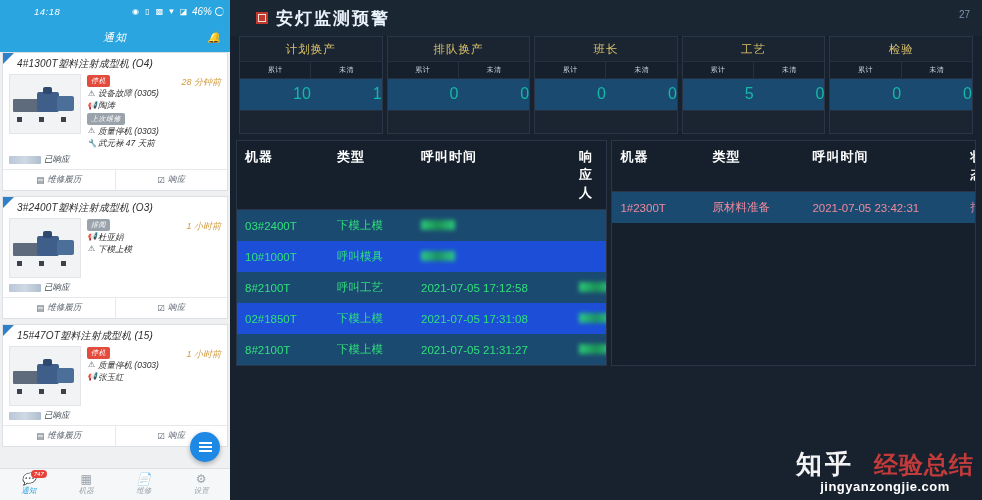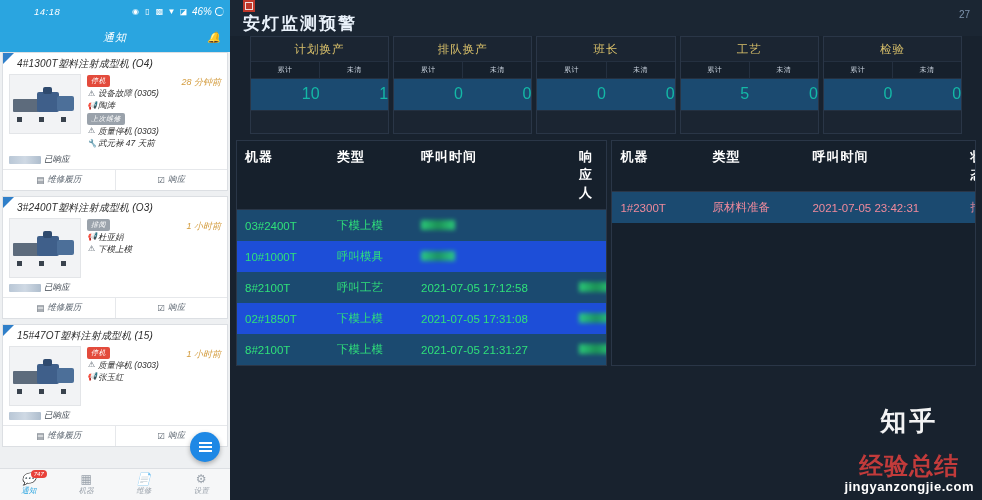--- a/index.html
+++ b/index.html
@@ -47,27 +47,27 @@
   .fab span{display:block;width:13px;height:1.6px;background:#fff;box-shadow:0 4px 0 #fff,0 -4px 0 #fff;}
 
   .tabbar{position:absolute;left:0;bottom:0;width:230px;height:31px;background:#f6f7f8;border-top:1px solid #dcdfe3;display:flex;}
   .tab{flex:1;display:flex;flex-direction:column;align-items:center;justify-content:center;font-size:7.5px;color:#9aa2ab;position:relative;gap:1px;}
   .tab.active{color:#2aa5e0;}
   .tab-ic{font-size:12px;line-height:12px;}
   .tab-badge{position:absolute;top:1px;left:50%;margin-left:2px;background:#e8413a;color:#fff;font-size:6px;border-radius:6px;padding:0 3px;line-height:8px;}
 
   
   #dash{flex:1;background:#18222e;position:relative;overflow:hidden;}
-  .dhead{height:36px;display:flex;align-items:flex-start;padding:0 13px;position:relative;background:#1b2633;flex-direction:column;}
+  .dhead{height:36px;display:flex;align-items:center;padding:0 26px;position:relative;background:#1b2633;}
   .dlogo{width:12px;height:12px;background:#c0392b;margin-right:8px;position:relative;}
   .dlogo::after{content:"";position:absolute;left:2px;top:2px;right:2px;bottom:2px;border:1px solid #f2dede;transform:rotate(0deg);}
   .dtitle{color:#eaf2fb;font-size:17px;font-weight:bold;letter-spacing:2px;}
   .dcount{position:absolute;right:12px;top:9px;color:#7d93ad;font-size:10px;}
 
-  .stats{display:flex;gap:4px;padding:0 20px;}
+  .stats{display:flex;gap:4px;padding:0 9px;}
   .stat{flex:1;border:1px solid #2a3647;background:#1b2532;}
   .stat-t{text-align:center;color:#d9c06a;font-size:11.5px;padding:5px 0 4px;letter-spacing:1px;}
   .stat-sub{display:flex;background:#16202c;border-top:1px solid #243040;border-bottom:1px solid #243040;}
   .stat-sub div{flex:1;text-align:center;color:#cfd8e3;font-size:7px;padding:3px 0;letter-spacing:.5px;}
   .stat-sub div+div{border-left:1px solid #243040;}
   .stat-v{display:flex;background:#1b4a70;}
   .stat-v div{flex:1;text-align:right;color:#14b8a6;font-size:16px;padding:6px 0 7px;}
   .stat-foot{height:22px;background:#1b2532;border-top:1px solid #243040;}
 
   .tables{display:flex;gap:4px;padding:6px 6px 0 6px;}
@@ -85,21 +85,21 @@
   .c2{width:76px;flex:0 0 76px;}
   .c3{width:150px;flex:0 0 150px;}
   .c4{flex:1;}
   .rc1{width:84px;flex:0 0 84px;}
   .rc2{width:92px;flex:0 0 92px;}
   .rc3{width:150px;flex:0 0 150px;}
   .rc4{flex:1;}
   .blurcell{display:inline-block;height:10px;width:34px;border-radius:1px;background:linear-gradient(90deg,#2fe07a,#1b9c52,#2fe07a);filter:blur(2.2px);opacity:.85;}
 
   .wm{position:absolute;right:8px;bottom:6px;text-align:center;pointer-events:none;}
-  .wm-line{display:flex;align-items:center;gap:11px;flex-direction:column;}
+  .wm-line{display:flex;align-items:center;gap:20px;}
   .wm-zh{color:#fff;font-size:26px;font-weight:bold;letter-spacing:3px;opacity:.95;}
   .wm-red{color:#c23b3b;font-size:24px;font-weight:bold;letter-spacing:1px;position:relative;}
   .wm-url{color:#fff;font-size:13px;font-weight:bold;letter-spacing:.5px;margin-top:-3px;}
 </style>
 </head>
 <body>
 
 <div id="app">
 
   <div id="phone">

